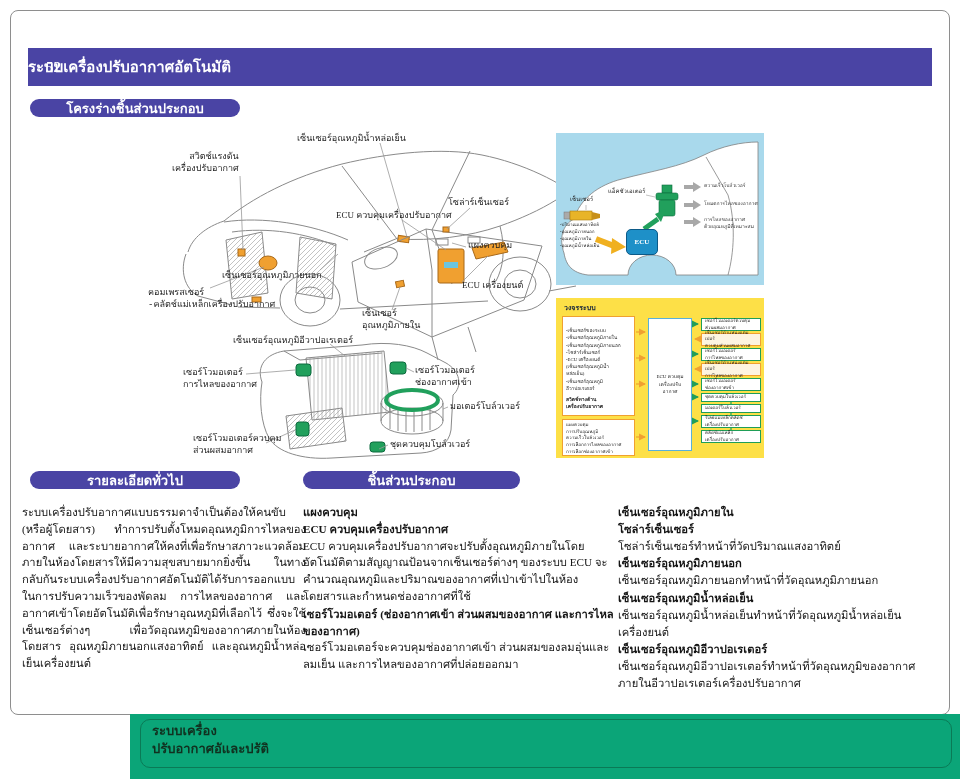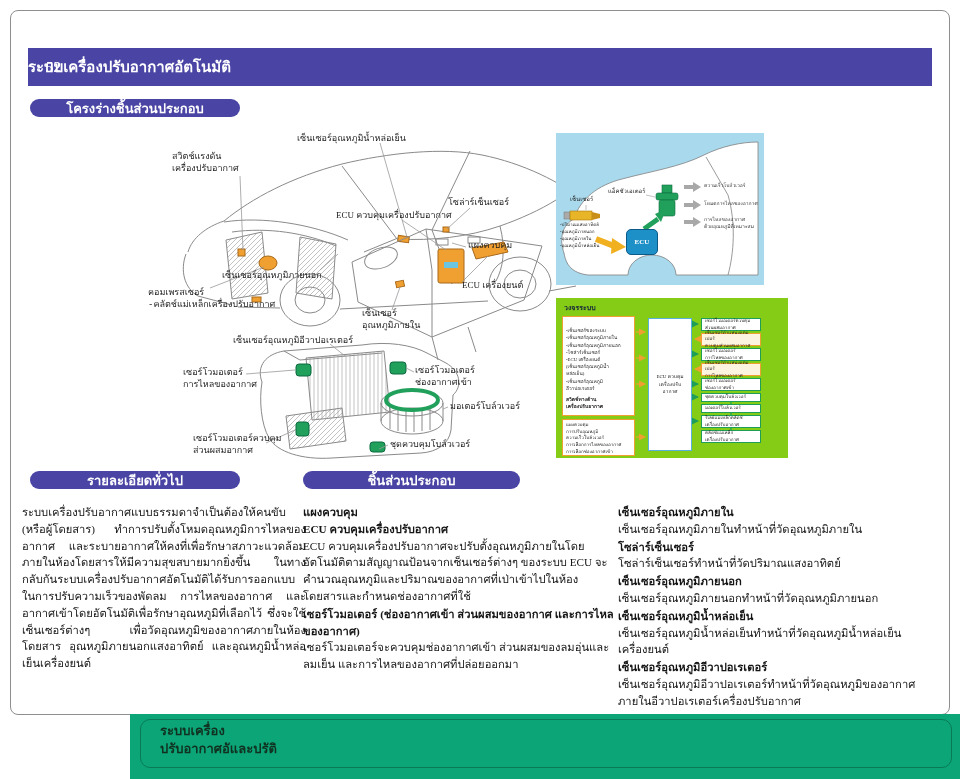--- a/index.html
+++ b/index.html
@@ -14,21 +14,21 @@
   #page-title{width:100%;font-size:15px;font-weight:bold;}
   
   .badge{position:absolute;height:18px;background:#4a44a4;border-radius:14px;color:#fff;
     font-size:13px;font-weight:bold;display:flex;align-items:center;justify-content:center;}
   #badge-layout{left:30px;top:99px;width:210px;}
   #badge-general{left:30px;top:471px;width:210px;text-align:center;}
   #badge-components{left:303px;top:471px;width:217px;}
   
   .lbl{position:absolute;font-size:9px;color:#1b1b1b;line-height:1.3;white-space:pre-line;}
   #lbl-coolant{left:297px;top:133px;}
-  #lbl-pressure{left:172px;top:151px;}
+  #lbl-pressure{left:172px;top:151px;text-align:right;}
   #lbl-ambient{left:222px;top:270px;}
   #lbl-compressor{left:148px;top:288px;font-family:Liberation Mono, monospace;}
   #lbl-ac-ecu{left:336px;top:210px;}
   #lbl-solar{left:448px;top:197px;}
   #lbl-panel{left:468px;top:240px;}
   #lbl-engine-ecu{left:462px;top:280px;}
   #lbl-room{left:362px;top:308px;}
   #lbl-evap{left:233px;top:335px;}
   #lbl-servo-flow{left:183px;top:367px;}
   #lbl-servo-inlet{left:415px;top:365px;}
@@ -42,21 +42,21 @@
   .ov-lbl{position:absolute;font-size:6px;color:#222;line-height:1.3;white-space:pre-line;}
   #ov-sensor-lbl{left:14px;top:63px;}
   #ov-actuator-lbl{left:52px;top:55px;}
   #ov-sensor-items{left:4px;top:88px;font-size:4.6px;line-height:1.55;}
   #ov-ecu{position:absolute;left:70px;top:96px;width:30px;height:24px;background:#1e90c8;
     border:1px solid #0c5a88;border-radius:5px;color:#fff;font-weight:bold;font-size:7px;
     display:flex;align-items:center;justify-content:center;}
   .ov-out{position:absolute;left:148px;font-size:5px;color:#333;line-height:1.3;white-space:pre-line;}
   #ov-out-0{top:50px;} #ov-out-1{top:68px;} #ov-out-2{top:84px;}
   
-  #system{position:absolute;left:556px;top:298px;width:232px;height:160px;background:#84cc16;}
+  #system{position:absolute;left:556px;top:298px;width:208px;height:160px;background:#fde047;}
   #sys-title{position:absolute;left:8px;top:4px;font-size:7px;font-weight:bold;color:#15243c;}
   .sys-box{position:absolute;background:#fff;font-size:4.8px;line-height:1.5;color:#222;
     white-space:pre-line;box-sizing:border-box;padding:3px;}
   #sys-inputs{left:6px;top:18px;width:73px;height:100px;border:1px solid #f0a030;}
   #sys-switch{font-weight:bold;font-size:5px;margin-top:4px;white-space:pre-line;}
   #sys-panel{left:6px;top:121px;width:73px;height:37px;border:1px solid #f0a030;
     font-size:4.6px;line-height:1.45;padding:2px 3px;}
   #sys-ecu{left:92px;top:20px;width:44px;height:133px;border:1px solid #5ab0d8;
     display:flex;align-items:center;justify-content:center;text-align:center;font-size:5px;}
   .out-box{position:absolute;left:145px;width:60px;background:#fff;box-sizing:border-box;
@@ -73,21 +73,21 @@
   #col-general{left:22px;top:504px;width:284px;text-align:justify;}
   #col-components{left:303px;top:504px;width:312px;}
   #col-sensors{left:618px;top:504px;width:330px;}
   .sec-h{font-weight:bold;margin:0;}
   .sec-p{margin:0 0 1px 0;}
   
   #footer-bar{position:absolute;left:130px;top:714px;width:830px;height:65px;background:#0ba578;}
   #footer-tab{position:absolute;left:10px;top:5px;width:810px;height:47px;
     border:1px solid #0a7a56;border-radius:10px;}
   #footer-text{position:absolute;left:22px;top:8px;font-size:13px;font-weight:bold;
-    color:#11301f;line-height:1.35;margin-left:8px;}
+    color:#11301f;line-height:1.35;}
 </style>
 </head>
 <body>
 
 <div id="stage">
   <div id="page-border"></div>
 
   <div id="header-bar">
     <span id="page-number">52</span>
     <span id="page-title">ระบบเครื่องปรับอากาศอัตโนมัติ</span>
@@ -317,21 +317,20 @@
   <div class="col" id="col-components">
     <p class="sec-h">แผงควบคุม</p>
     <p class="sec-h">ECU ควบคุมเครื่องปรับอากาศ</p>
     <p class="sec-p">ECU ควบคุมเครื่องปรับอากาศจะปรับตั้งอุณหภูมิภายในโดยอัตโนมัติตามสัญญาณป้อนจากเซ็นเซอร์ต่างๆ ของระบบ ECU จะคำนวณอุณหภูมิและปริมาณของอากาศที่เป่าเข้าไปในห้องโดยสารและกำหนดช่องอากาศที่ใช้</p>
     <p class="sec-h">เซอร์โวมอเตอร์ (ช่องอากาศเข้า ส่วนผสมของอากาศ และการไหลของอากาศ)</p>
     <p class="sec-p">เซอร์โวมอเตอร์จะควบคุมช่องอากาศเข้า ส่วนผสมของลมอุ่นและลมเย็น และการไหลของอากาศที่ปล่อยออกมา</p>
   </div>
 
   <div class="col" id="col-sensors">
     <p class="sec-h">เซ็นเซอร์อุณหภูมิภายใน</p>
-    <p class="sec-p">เซ็นเซอร์อุณหภูมิภายในทำหน้าที่วัดอุณหภูมิภายใน</p>
     <p class="sec-h">โซล่าร์เซ็นเซอร์</p>
     <p class="sec-p">โซล่าร์เซ็นเซอร์ทำหน้าที่วัดปริมาณแสงอาทิตย์</p>
     <p class="sec-h">เซ็นเซอร์อุณหภูมิภายนอก</p>
     <p class="sec-p">เซ็นเซอร์อุณหภูมิภายนอกทำหน้าที่วัดอุณหภูมิภายนอก</p>
     <p class="sec-h">เซ็นเซอร์อุณหภูมิน้ำหล่อเย็น</p>
     <p class="sec-p">เซ็นเซอร์อุณหภูมิน้ำหล่อเย็นทำหน้าที่วัดอุณหภูมิน้ำหล่อเย็นเครื่องยนต์</p>
     <p class="sec-h">เซ็นเซอร์อุณหภูมิอีวาปอเรเตอร์</p>
     <p class="sec-p">เซ็นเซอร์อุณหภูมิอีวาปอเรเตอร์ทำหน้าที่วัดอุณหภูมิของอากาศภายในอีวาปอเรเตอร์เครื่องปรับอากาศ</p>
   </div>
 

